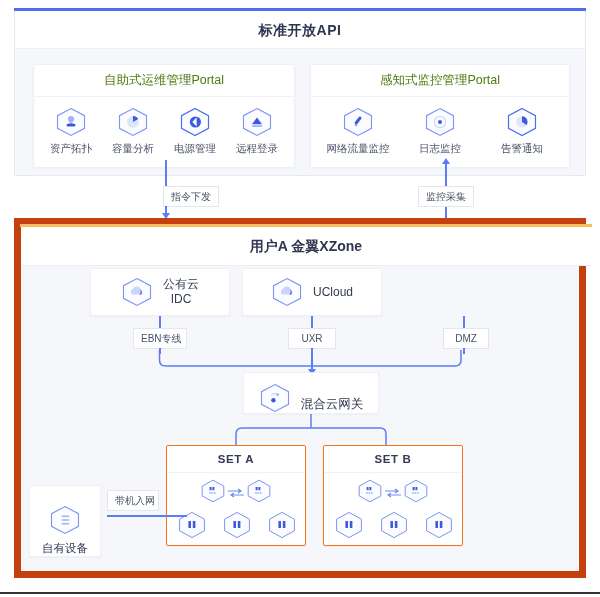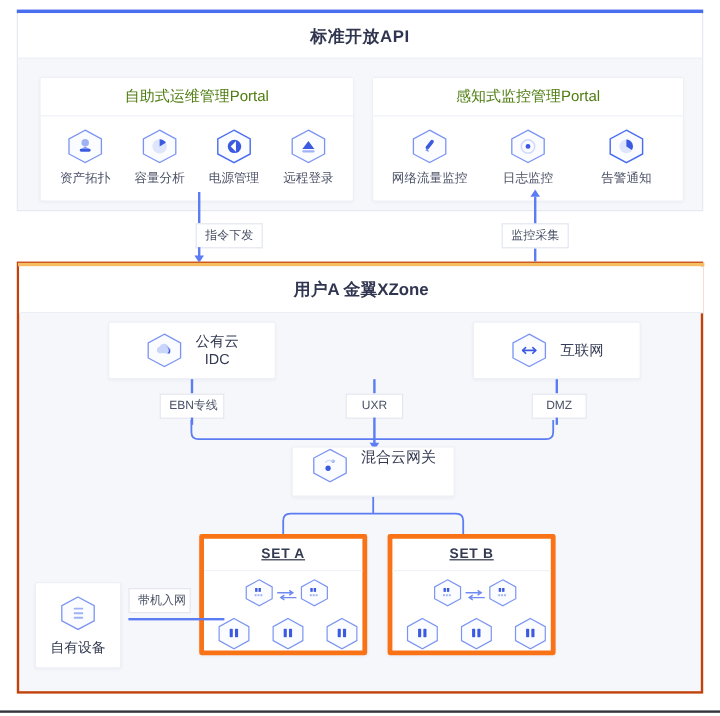--- a/index.html
+++ b/index.html
@@ -68,57 +68,56 @@
     border-left:4px solid transparent;border-right:4px solid transparent;
     border-top:6px solid #5b7cf3;
   }
   .arrow-up{
     position:absolute;width:0;height:0;
     border-left:4px solid transparent;border-right:4px solid transparent;
     border-bottom:6px solid #5b7cf3;
   }
 
   
-  #zone-panel{left:14px;top:218px;width:572px;height:360px;background:#f6f7fb;border:2px solid #c2410c;}
+  #zone-panel{left:14px;top:218px;width:572px;height:360px;background:#f6f7fb;border:7px solid #c2410c;}
   #zone-panel .topbar{position:absolute;left:-1px;top:-1px;width:572px;height:3px;background:#f7bd63;}
   #zone-title{
     position:absolute;left:0;top:2px;width:570px;height:38px;line-height:38px;
     text-align:center;font-weight:bold;font-size:14px;color:#303550;background:#fff;
     border-bottom:1px solid #eceef5;
   }
 
   .cloudbox{
     position:absolute;height:48px;background:#fff;border:1px solid #eef0f6;border-radius:2px;
     display:flex;align-items:center;justify-content:center;gap:10px;box-sizing:border-box;
     box-shadow:0 1px 2px rgba(80,95,160,.05);
   }
   .cloudbox .lbl{font-size:12px;color:#333a52;line-height:15px;text-align:center;}
 
   .gwbox{
     position:absolute;height:42px;background:#fff;border:1px solid #eef0f6;border-radius:2px;
-    display:flex;align-items:flex-start;justify-content:center;gap:10px;box-sizing:border-box;
+    display:flex;align-items:flex-end;justify-content:center;gap:10px;box-sizing:border-box;
     box-shadow:0 1px 2px rgba(80,95,160,.05);
   }
   .gwbox .lbl{font-size:12.5px;color:#333a52;}
 
   .setbox{
-    position:absolute;background:#fff;border:4px solid #f97316;border-radius:2px;box-sizing:border-box;
+    position:absolute;background:#fff;border:1px solid #f97316;border-radius:2px;box-sizing:border-box;
     box-shadow:0 1px 2px rgba(80,95,160,.05);
-    text-decoration:underline;
   }
   .set-title{height:26px;line-height:26px;text-align:center;font-size:11.5px;font-weight:bold;
     color:#333a52;border-bottom:1px solid #f0f2f7;letter-spacing:.6px;}
   .set-body{position:relative;height:74px;}
   .set-sw{position:absolute;}
   .set-srv{position:absolute;}
   .swlink{position:absolute;width:18px;height:10px;}
 
   .devbox{
     position:absolute;background:#fff;border:1px solid #eef0f6;border-radius:2px;
-    display:flex;flex-direction:column;align-items:center;justify-content:center;gap:6px;
+    display:flex;flex-direction:column;align-items:center;justify-content:flex-end;gap:6px;
     box-sizing:border-box;box-shadow:0 1px 2px rgba(80,95,160,.05);
   }
   .devbox .lbl{font-size:11.5px;color:#333a52;}
 
   #bottom-rule{position:absolute;left:0;top:592px;width:600px;height:2px;background:#33353c;}
 </style>
 </head>
 <body>
 
 <div class="page">
@@ -244,34 +243,33 @@
         <path d="M11.4 17.4 a3 3 0 0 1 .6 -5.6 a4 4 0 0 1 7.6 1 a2.6 2.6 0 0 1 .9 4.6 Z" fill="#c9d5fa"></path>
         <path d="M17 11.6 a4.2 4.2 0 0 1 3.4 6 l-2.1 0 a3.3 3.3 0 0 0 -1.3 -6 Z" fill="#3c5ae0"></path>
       </svg>
     </div>
     <div class="lbl">
       <span>公有云</span><br>
       <span>IDC</span>
     </div>
   </div>
 
-
-  <div class="cloudbox" style="left:394px;top:268px;width:140px;">
+  <div class="cloudbox" style="left:242px;top:268px;width:140px;">
     <div class="hex">
       <svg width="32" height="30" viewBox="0 0 32 30">
         <polygon points="16,1.5 29.5,8.7 29.5,21.3 16,28.5 2.5,21.3 2.5,8.7" fill="#fbfcff" stroke="#7b94f2" stroke-width="1.1"></polygon>
-        <path d="M10.8 15 L21.2 15" stroke="#3c5ae0" stroke-width="1.6" stroke-linecap="round"></path>
-        <path d="M13 12.6 L10.6 15 L13 17.4" stroke="#3c5ae0" stroke-width="1.4" fill="none" stroke-linecap="round" stroke-linejoin="round"></path>
-        <path d="M19 12.6 L21.4 15 L19 17.4" stroke="#3c5ae0" stroke-width="1.4" fill="none" stroke-linecap="round" stroke-linejoin="round"></path>
+        <path d="M11.4 17.4 a3 3 0 0 1 .6 -5.6 a4 4 0 0 1 7.6 1 a2.6 2.6 0 0 1 .9 4.6 Z" fill="#c9d5fa"></path>
+        <path d="M17 11.6 a4.2 4.2 0 0 1 3.4 6 l-2.1 0 a3.3 3.3 0 0 0 -1.3 -6 Z" fill="#3c5ae0"></path>
       </svg>
     </div>
     <div class="lbl">
-      <span>互联网</span>
-    </div>
-  </div>
+      <span>UCloud</span>
+    </div>
+  </div>
+
 
   <div class="vline" style="left:159px;top:316px;height:12px;"></div>
   <div class="tag" style="left:133px;top:328px;width:54px;">EBN专线</div>
   <div class="vline" style="left:159px;top:348px;height:6px;"></div>
 
   <div class="vline" style="left:311px;top:316px;height:12px;"></div>
   <div class="tag" style="left:288px;top:328px;width:48px;">UXR</div>
   <div class="vline" style="left:311px;top:348px;height:24px;"></div>
 
   <div class="vline" style="left:463px;top:316px;height:12px;"></div>

